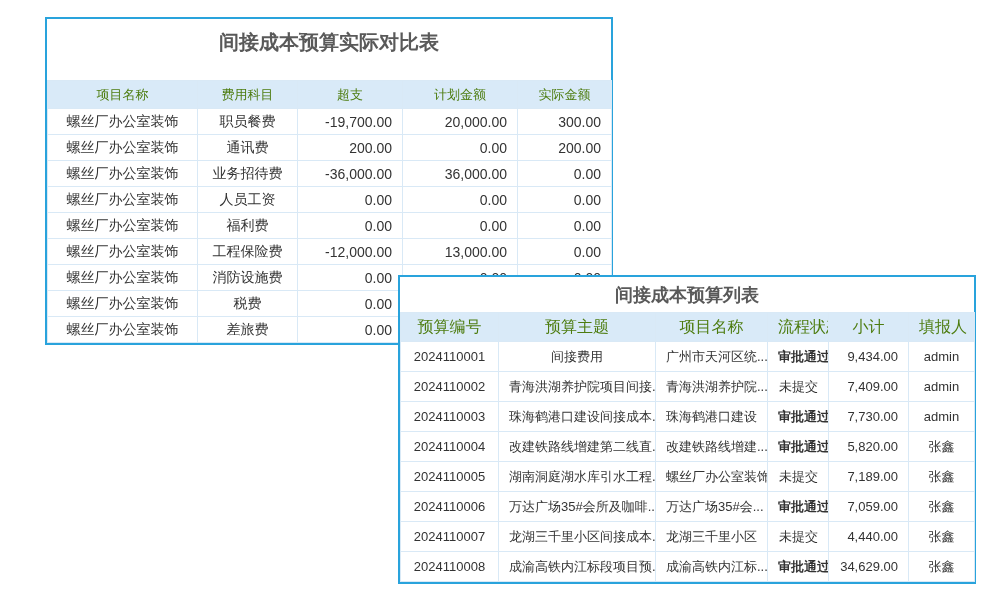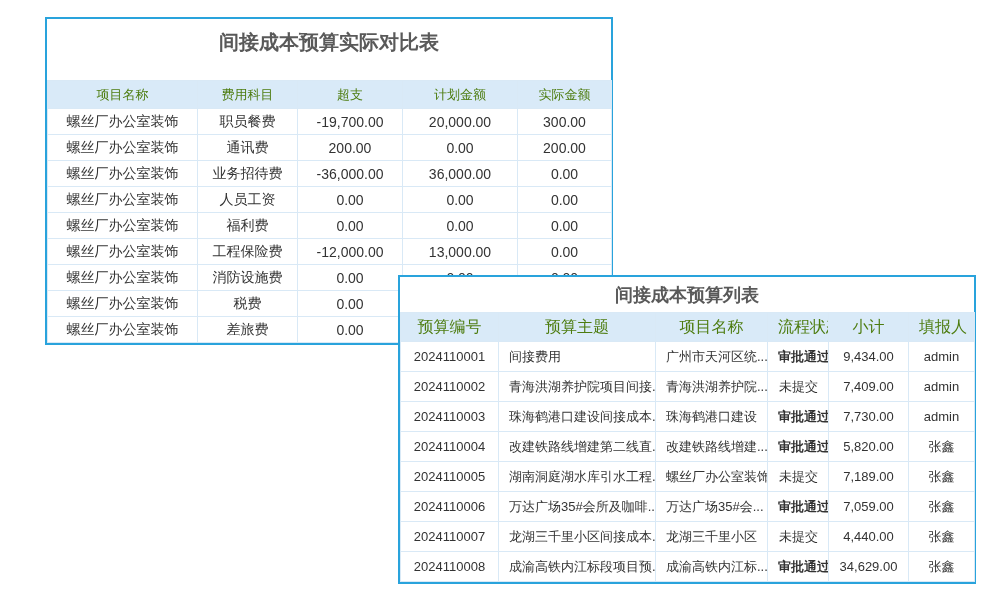--- a/index.html
+++ b/index.html
@@ -20,22 +20,22 @@
   th, td { border:1px solid #d9e9f6; padding:0 10px; white-space:nowrap;
            overflow:hidden; }
   th { background:#d9eaf8; color:#4d7c0f; font-weight:normal; }
 
   #comparison-panel th { height:28px; font-size:13px; }
   #comparison-panel td { height:26px; font-size:14px; color:#333333; }
   #list-panel th { height:29px; font-size:16px; }
   #list-panel td { height:30px; font-size:13px; color:#333333;margin-top:32px; }
 
   .al-c { text-align:center; }
-  .al-l { text-align:left; }
-  .al-r { text-align:center; }
+  .al-l { text-align:center; }
+  .al-r { text-align:right; }
 
   .link { color:#4195d9; cursor:pointer; }
   .num-dark { color:#333333; }
   .num-red  { color:#f24a4a; }
   .st-approved    { color:#2ca45f;font-weight:bold; }
   .st-unsubmitted { color:#5c5ce0;text-align:right; }
 </style>
 </head>
 <body>
 

